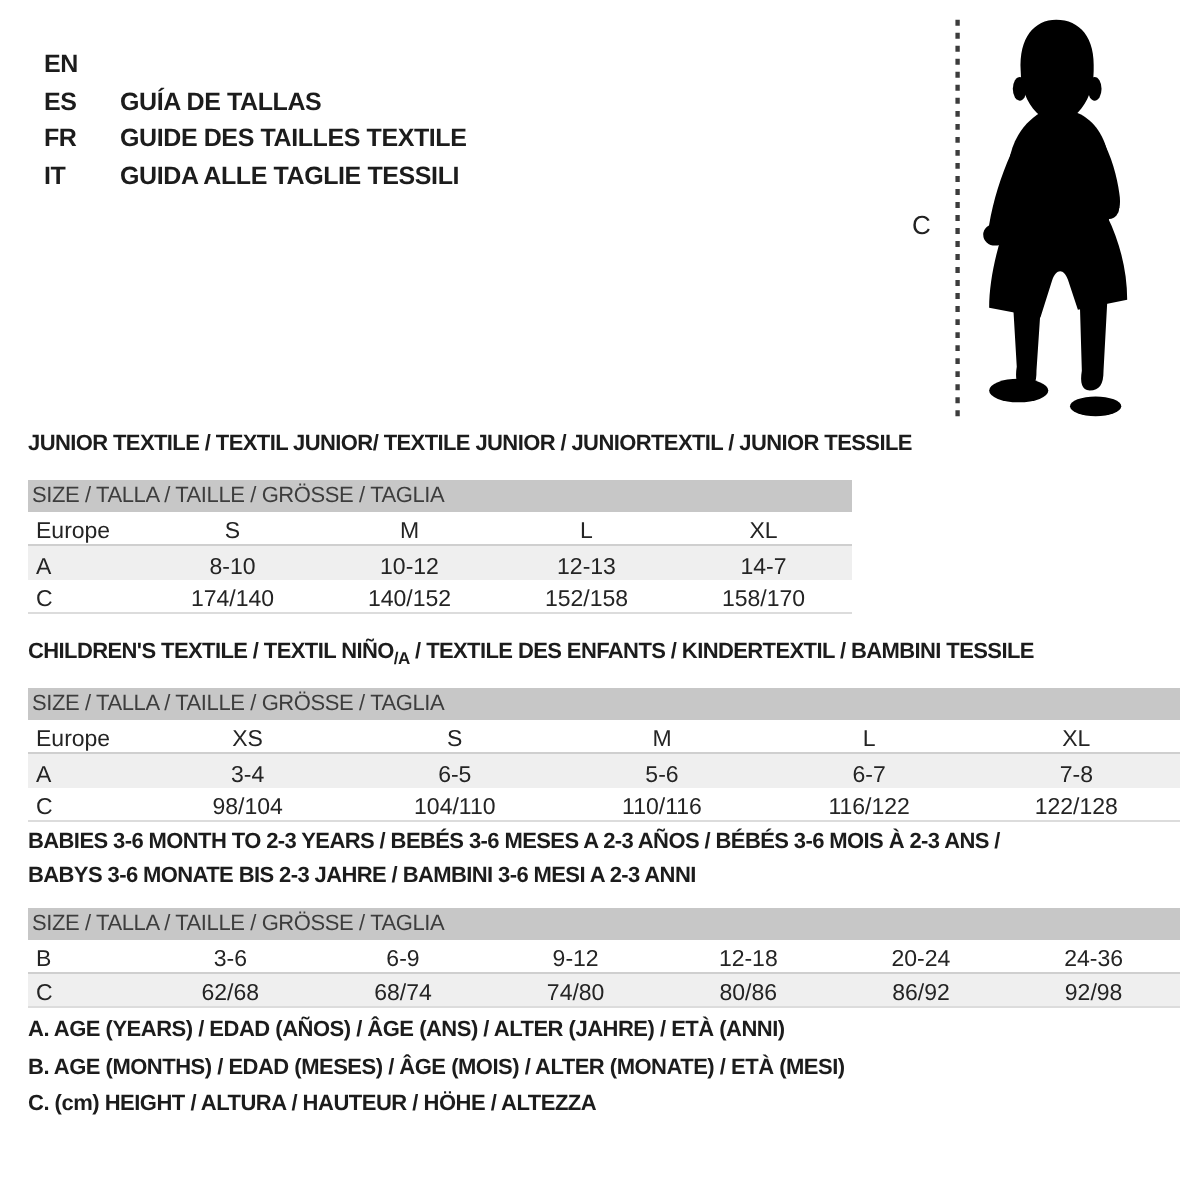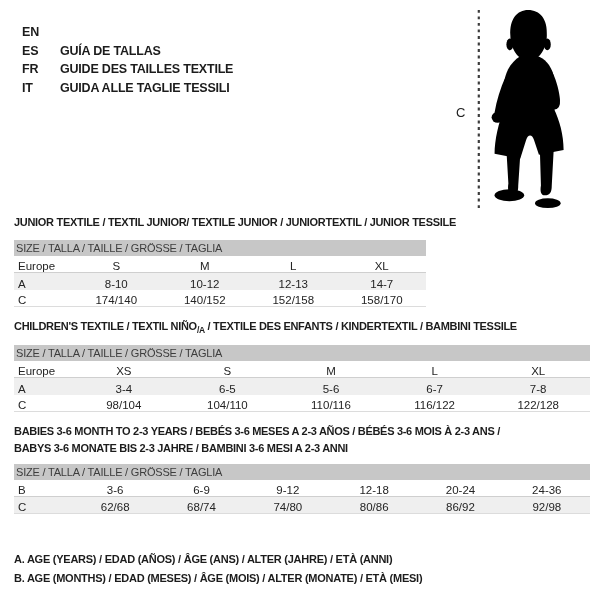--- a/index.html
+++ b/index.html
@@ -12,34 +12,34 @@
   .lang-code { width:38px; }
 
   
   .figure-svg { position:absolute; left:470px; top:2px; }
   .c-label { position:absolute; left:456px; top:105px; font-size:13px; color:#222; }
 
   
   .tgroup { position:absolute; left:14px; }
   #t1 { top:215px; width:412px; }
   #t2 { top:319px; width:576px; }
-  #t3 { top:423px; width:576px; }
+  #t3 { top:413px; width:576px; }
   .ttitle { font-size:11px; font-weight:bold; letter-spacing:-0.3px; margin:0 11px 11px 0; line-height:14px; white-space:nowrap; }
   #t3 .ttitle { margin-bottom:7px; line-height:17px; }
   .subA { font-size:8.5px; position:relative; top:2.5px; }
   .sizebar { height:16px; line-height:16px; background:#c7c7c7; color:#3d3d3d; font-size:11px; padding-left:2px; letter-spacing:-0.2px; }
   .trow { display:flex; height:17px; align-items:flex-end; font-size:11.5px; color:#242424; box-sizing:border-box; }
   .trow .lbl { width:54px; padding-left:4px; }
   .trow .val { flex:1; text-align:center; }
   .trow.first { border-bottom:1px solid #cfcfcf; }
   .trow.shade { background:#efefef; }
   .trow.last { border-bottom:1px solid #dcdcdc; }
 
   
-  .legend { position:absolute; left:14px; top:550px; }
+  .legend { position:absolute; left:14px; top:506px; }
   .legend-line { font-size:11px; font-weight:bold; line-height:18.6px; letter-spacing:-0.25px; }
 </style>
 </head>
 <body>
 
 <div class="page">
 
   <div class="lang">
     <div class="lang-row">
       <span class="lang-code">EN</span>
@@ -152,15 +152,16 @@
       <span class="val">74/80</span>
       <span class="val">80/86</span>
       <span class="val">86/92</span>
       <span class="val">92/98</span>
     </div>
   </div>
 
   <div class="legend">
     <div class="legend-line">A. AGE (YEARS) / EDAD (AÑOS) / ÂGE (ANS) / ALTER (JAHRE) / ETÀ (ANNI)</div>
     <div class="legend-line">B. AGE (MONTHS) / EDAD (MESES) / ÂGE (MOIS) / ALTER (MONATE) / ETÀ (MESI)</div>
+    <div class="legend-line">C. (cm) HEIGHT / ALTURA / HAUTEUR / HÖHE / ALTEZZA</div>
   </div>
 
 </div>
 
 </body></html>

